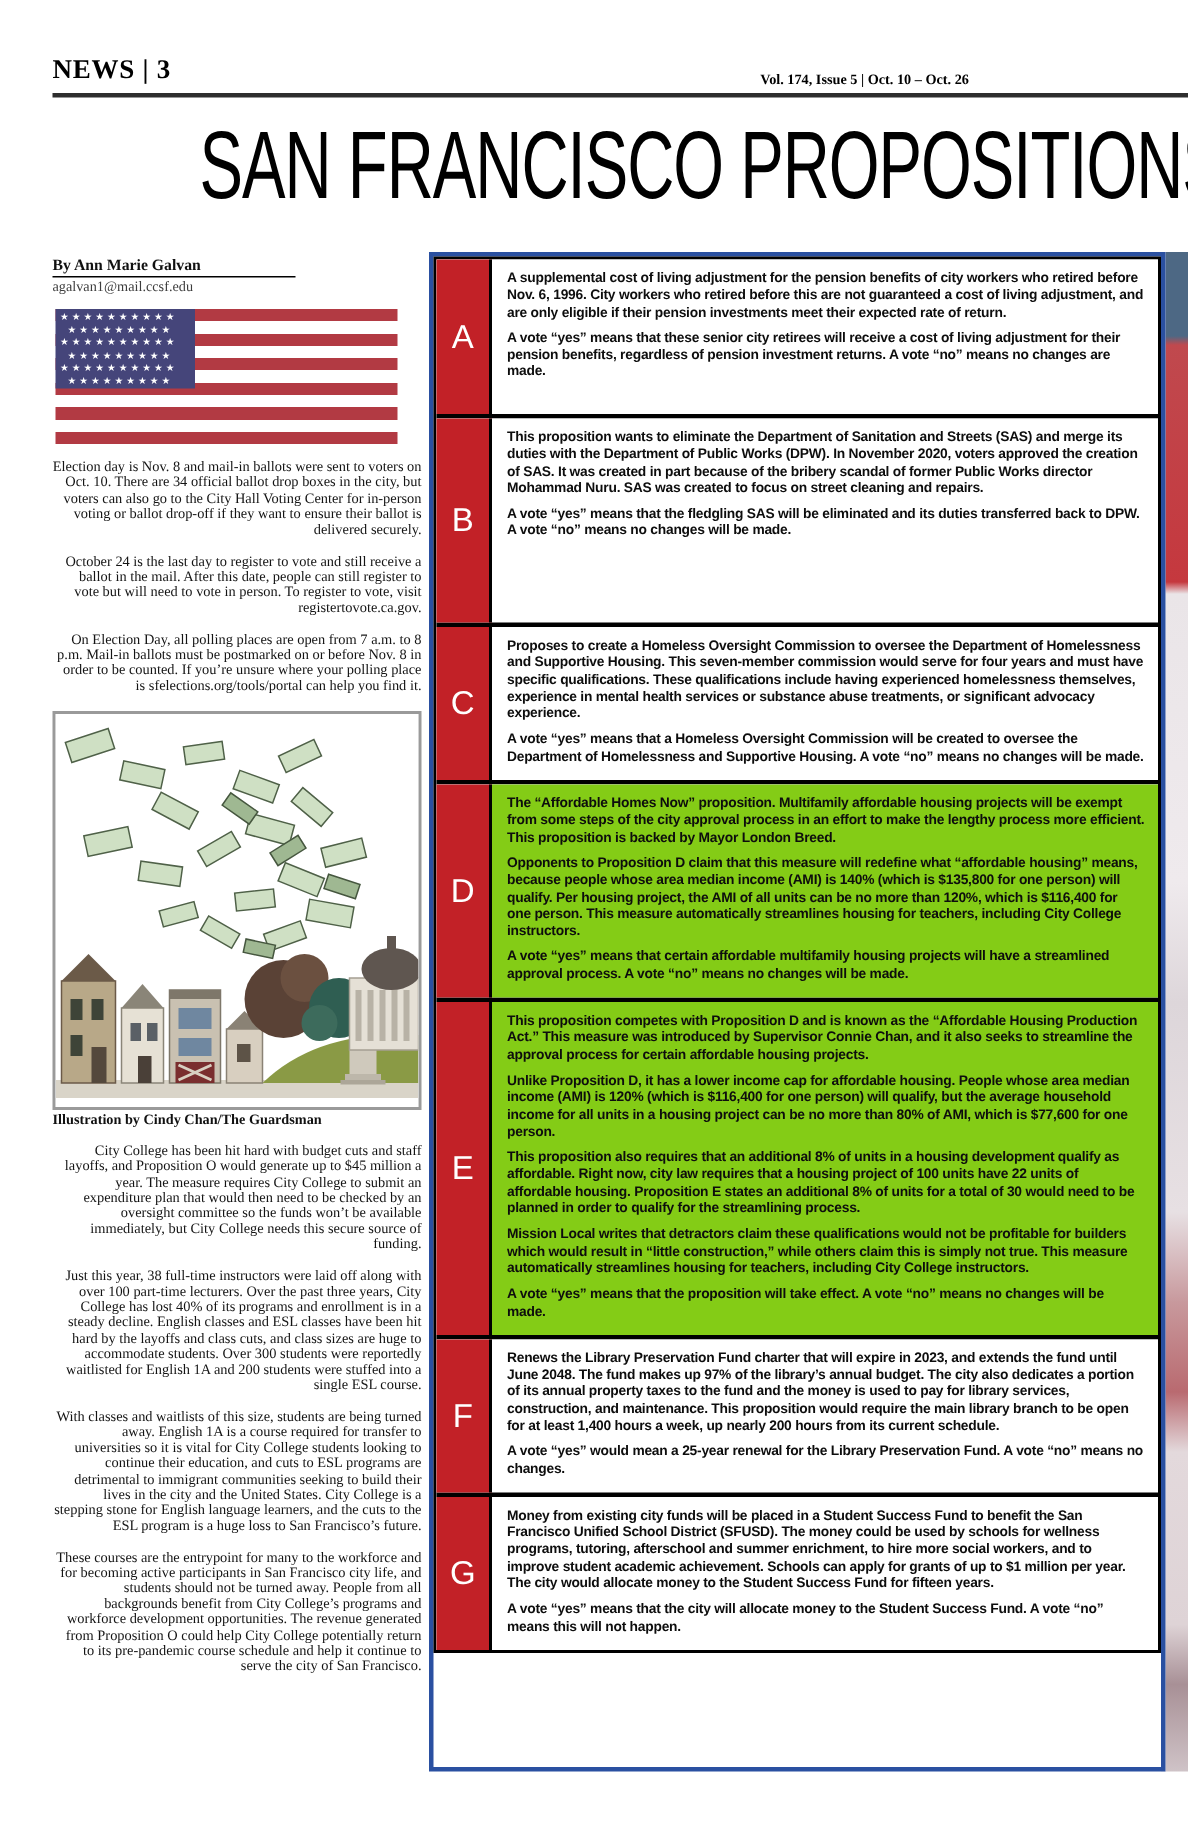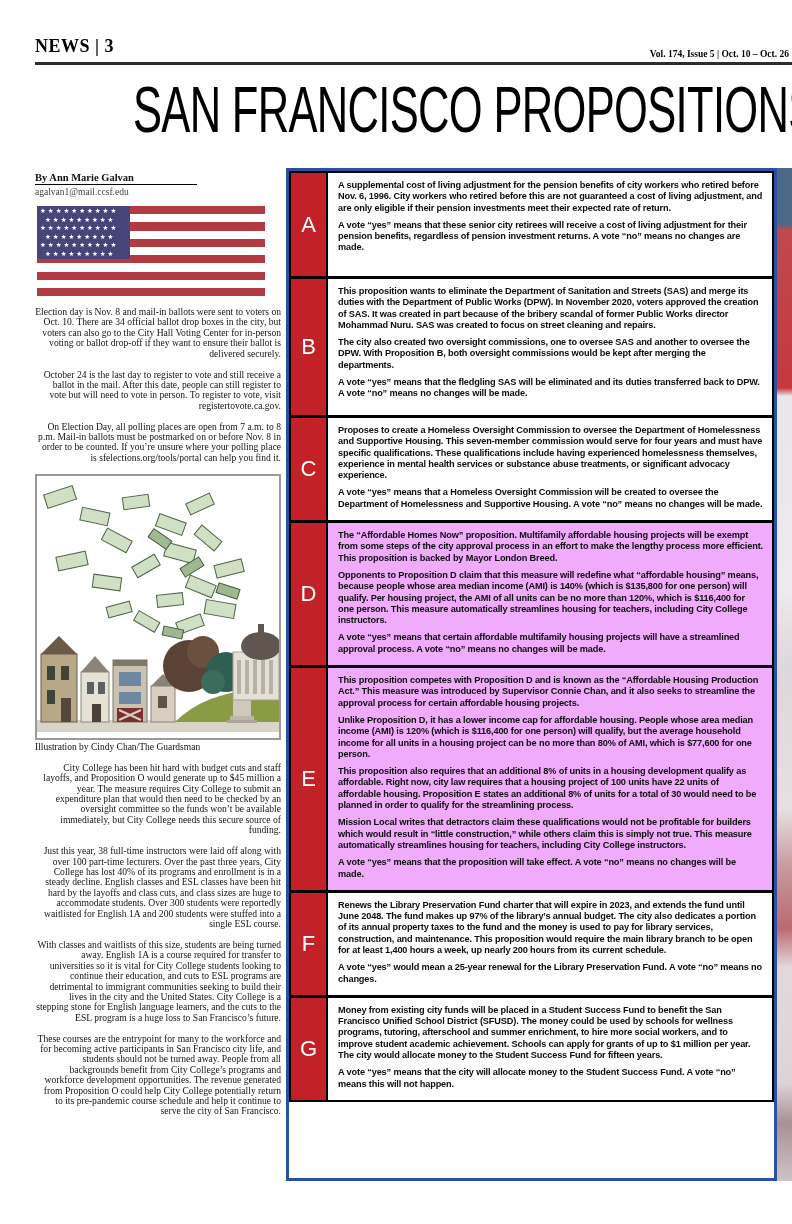--- a/index.html
+++ b/index.html
@@ -9,21 +9,21 @@
     background:#ffffff; font-family:"Liberation Serif", serif; color:#111;
   }
 
   
   .masthead {
     position:absolute; left:35px; top:36px;
     font-family:"Liberation Serif", serif; font-weight:bold;
     font-size:18px; letter-spacing:.5px; color:#000; white-space:nowrap;
   }
   .issue-line {
-    position:absolute; left:0; top:49px; width:789px; text-align:right;
+    position:absolute; left:0; top:49px; width:646px; text-align:right;
     font-family:"Liberation Serif", serif; font-weight:bold; font-size:9.5px; color:#000;
   }
   .header-rule {
     position:absolute; left:35px; top:62px; width:757px; height:3px; background:#2e2e2e;
   }
 
   
   .headline {
     position:absolute; left:133px; top:78px;
     font-family:"Liberation Sans", sans-serif; font-weight:normal;
@@ -47,21 +47,21 @@
     overflow:hidden; padding:1px 0 0 3px;
   }
   .star-row { font-family:"DejaVu Sans", sans-serif; color:#fff; font-size:6.5px;
     line-height:8.5px; letter-spacing:2px; white-space:nowrap; }
   .star-row.offset { padding-left:5px; }
 
   .body-p { font-size:9.6px; line-height:10.4px; margin:0 0 10.5px; color:#141414;text-align:right; }
 
   .illus-box { width:246px; height:266px; border:2px solid #9a9a9a; background:#fff;
     margin:2px 0 2px; overflow:hidden; }
-  .illus-caption { font-weight:normal; font-size:9.5px; margin:1px 0 11px; }
+  .illus-caption { font-weight:bold; font-size:9.5px; margin:1px 0 11px; }
 
   
   .props-table {
     position:absolute; left:286px; top:168px; width:491px; height:1013px;
     border:3px solid #2a50a1; background:#ffffff; z-index:2;
   }
   .props-rows { border:2px solid #000; }
   .prop-row { display:flex; border-bottom:3.5px solid #000; background:#fff; }
   .prop-row:last-child { border-bottom:none; }
   .prop-row:nth-child(1){ min-height:106px; }
@@ -75,21 +75,21 @@
     flex:0 0 37px; border-right:2.5px solid #000; background:#c22127;
     display:flex; align-items:center; justify-content:center;
     font-family:"Liberation Sans", sans-serif; color:#fff; font-size:22px;
   }
   .prop-text { flex:1; padding:7px 9px 10px 10px;
     font-family:"Liberation Sans", sans-serif; font-weight:bold;
     font-size:9.2px; line-height:11.3px; letter-spacing:-0.15px; color:#0d0d0d;
   }
   .prop-text p { margin:0 0 6px; }
   .prop-text p:last-child { margin-bottom:0; }
-  .prop-row.highlight .prop-text { background:#f0abfc; }
+  .prop-row.highlight .prop-text { background:#84cc16; }
 
   
   .photo-strip {
     position:absolute; left:774px; top:168px; width:18px; height:1013px; z-index:1;
     background:linear-gradient(180deg,
       #4d6884 0px,#4d6884 56px,
       #c0494e 62px,#c5383e 220px,
       #eae5e8 228px,#efeaed 420px,
       #ddd6da 500px,#e7e0e3 640px,
       #c8999d 700px,#b96a70 760px,
@@ -228,21 +228,20 @@
           <div class="prop-letter">A</div>
           <div class="prop-text">
             <p>A supplemental cost of living adjustment for the pension benefits of city workers who retired before Nov. 6, 1996. City workers who retired before this are not guaranteed a cost of living adjustment, and are only eligible if their pension investments meet their expected rate of return.</p>
             <p>A vote “yes” means that these senior city retirees will receive a cost of living adjustment for their pension benefits, regardless of pension investment returns. A vote “no” means no changes are made.</p>
           </div>
         </div>
         <div class="prop-row">
           <div class="prop-letter">B</div>
           <div class="prop-text">
             <p>This proposition wants to eliminate the Department of Sanitation and Streets (SAS) and merge its duties with the Department of Public Works (DPW). In November 2020, voters approved the creation of SAS. It was created in part because of the bribery scandal of former Public Works director Mohammad Nuru. SAS was created to focus on street cleaning and repairs.</p>
-            <p>The city also created two oversight commissions, one to oversee SAS and another to oversee the DPW. With Proposition B, both oversight commissions would be kept after merging the departments.</p>
             <p>A vote “yes” means that the fledgling SAS will be eliminated and its duties transferred back to DPW. A vote “no” means no changes will be made.</p>
           </div>
         </div>
         <div class="prop-row">
           <div class="prop-letter">C</div>
           <div class="prop-text">
             <p>Proposes to create a Homeless Oversight Commission to oversee the Department of Homelessness and Supportive Housing. This seven-member commission would serve for four years and must have specific qualifications. These qualifications include having experienced homelessness themselves, experience in mental health services or substance abuse treatments, or significant advocacy experience.</p>
             <p>A vote “yes” means that a Homeless Oversight Commission will be created to oversee the Department of Homelessness and Supportive Housing. A vote “no” means no changes will be made.</p>
           </div>
         </div>

